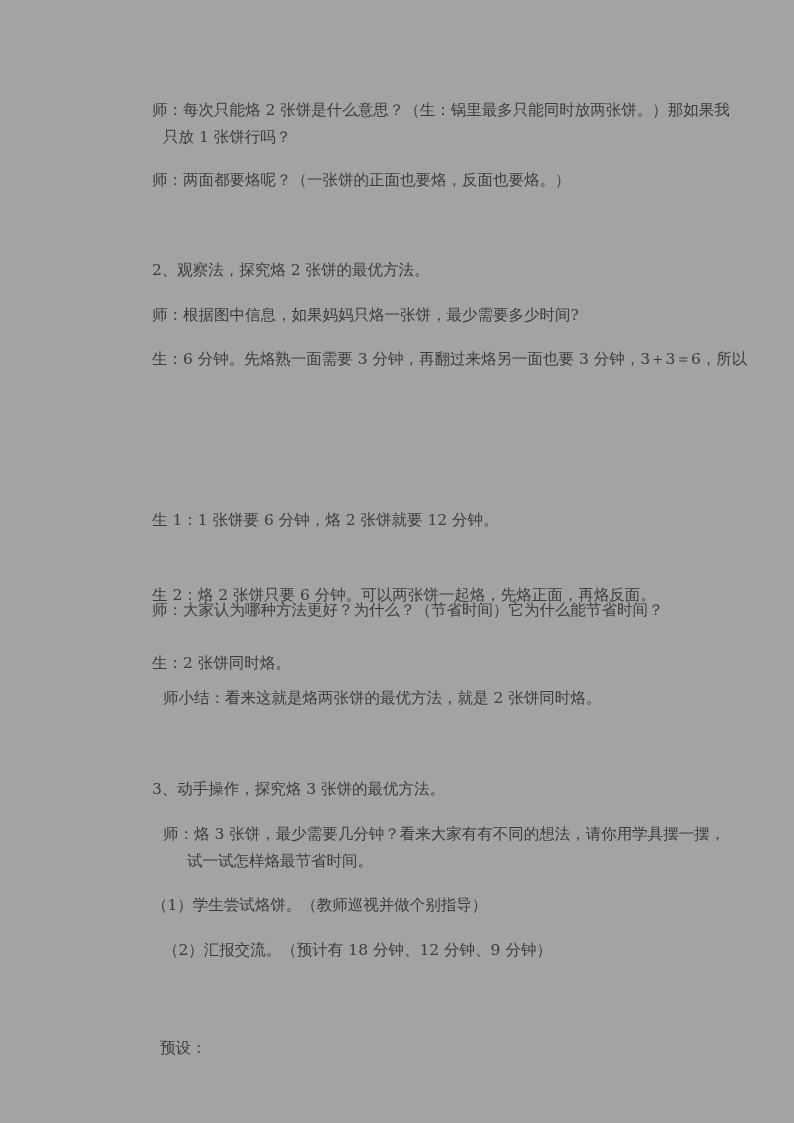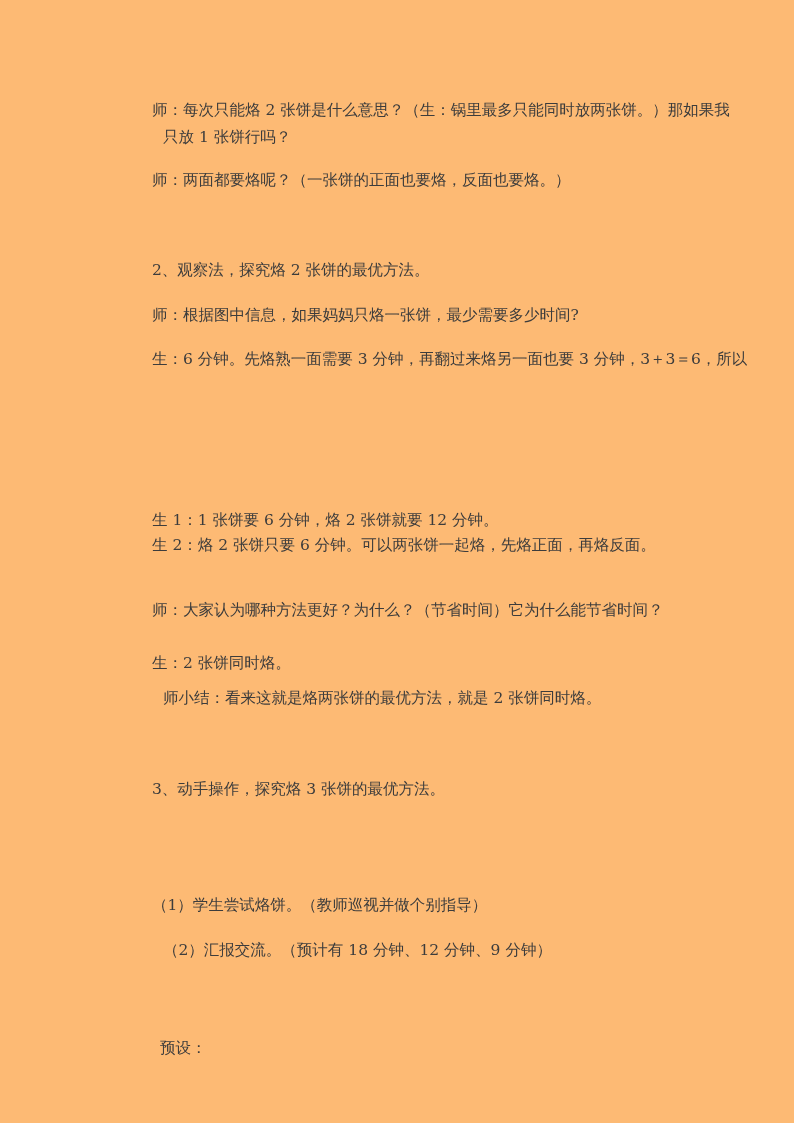--- a/index.html
+++ b/index.html
@@ -4,21 +4,21 @@
 <style>
   html, body {
     margin: 0;
     padding: 0;
     background: #ffffff;
   }
   .page {
     position: relative;
     width: 794px;
     height: 1123px;
-    background: #fdba74;
+    background: #a3a3a3;
     font-family: "DejaVu Serif", serif;
     font-size: 15.5px;
     color: #3c3c3c;
     overflow: hidden;
   }
   .para {
     position: absolute;
     left: 115px;
     width: 640px;
     line-height: 27px;
@@ -55,40 +55,44 @@
 
   <div class="para" style="top:346px">
     <div class="ln ind-std">生：6 分钟。先烙熟一面需要 3 分钟，再翻过来烙另一面也要 3 分钟，3＋3＝6，所以</div>
   </div>
 
 
   <div class="para" style="top:507px">
     <div class="ln ind-std">生 1：1 张饼要 6 分钟，烙 2 张饼就要 12 分钟。</div>
   </div>
 
-  <div class="para" style="top:532px">
+  <div class="para" style="top:582px">
     <div class="ln ind-std">生 2：烙 2 张饼只要 6 分钟。可以两张饼一起烙，先烙正面，再烙反面。</div>
   </div>
 
   <div class="para" style="top:597px">
     <div class="ln ind-std">师：大家认为哪种方法更好？为什么？（节省时间）它为什么能节省时间？</div>
   </div>
 
   <div class="para" style="top:650px">
     <div class="ln ind-std">生：2 张饼同时烙。</div>
   </div>
 
   <div class="para" style="top:685px">
     <div class="ln ind-mid">师小结：看来这就是烙两张饼的最优方法，就是 2 张饼同时烙。</div>
   </div>
 
   <div class="para" style="top:776px">
     <div class="ln ind-std">3、动手操作，探究烙 3 张饼的最优方法。</div>
   </div>
 
+  <div class="para" style="top:821px">
+    <div class="ln ind-mid">师：烙 3 张饼，最少需要几分钟？看来大家有有不同的想法，请你用学具摆一摆，</div>
+    <div class="ln ind-hang">试一试怎样烙最节省时间。</div>
+  </div>
 
   <div class="para" style="top:892px">
     <div class="ln ind-std">（1）学生尝试烙饼。（教师巡视并做个别指导）</div>
   </div>
 
   <div class="para" style="top:937px">
     <div class="ln ind-mid">（2）汇报交流。（预计有 18 分钟、12 分钟、9 分钟）</div>
   </div>
 
   <div class="para" style="top:1035px">

